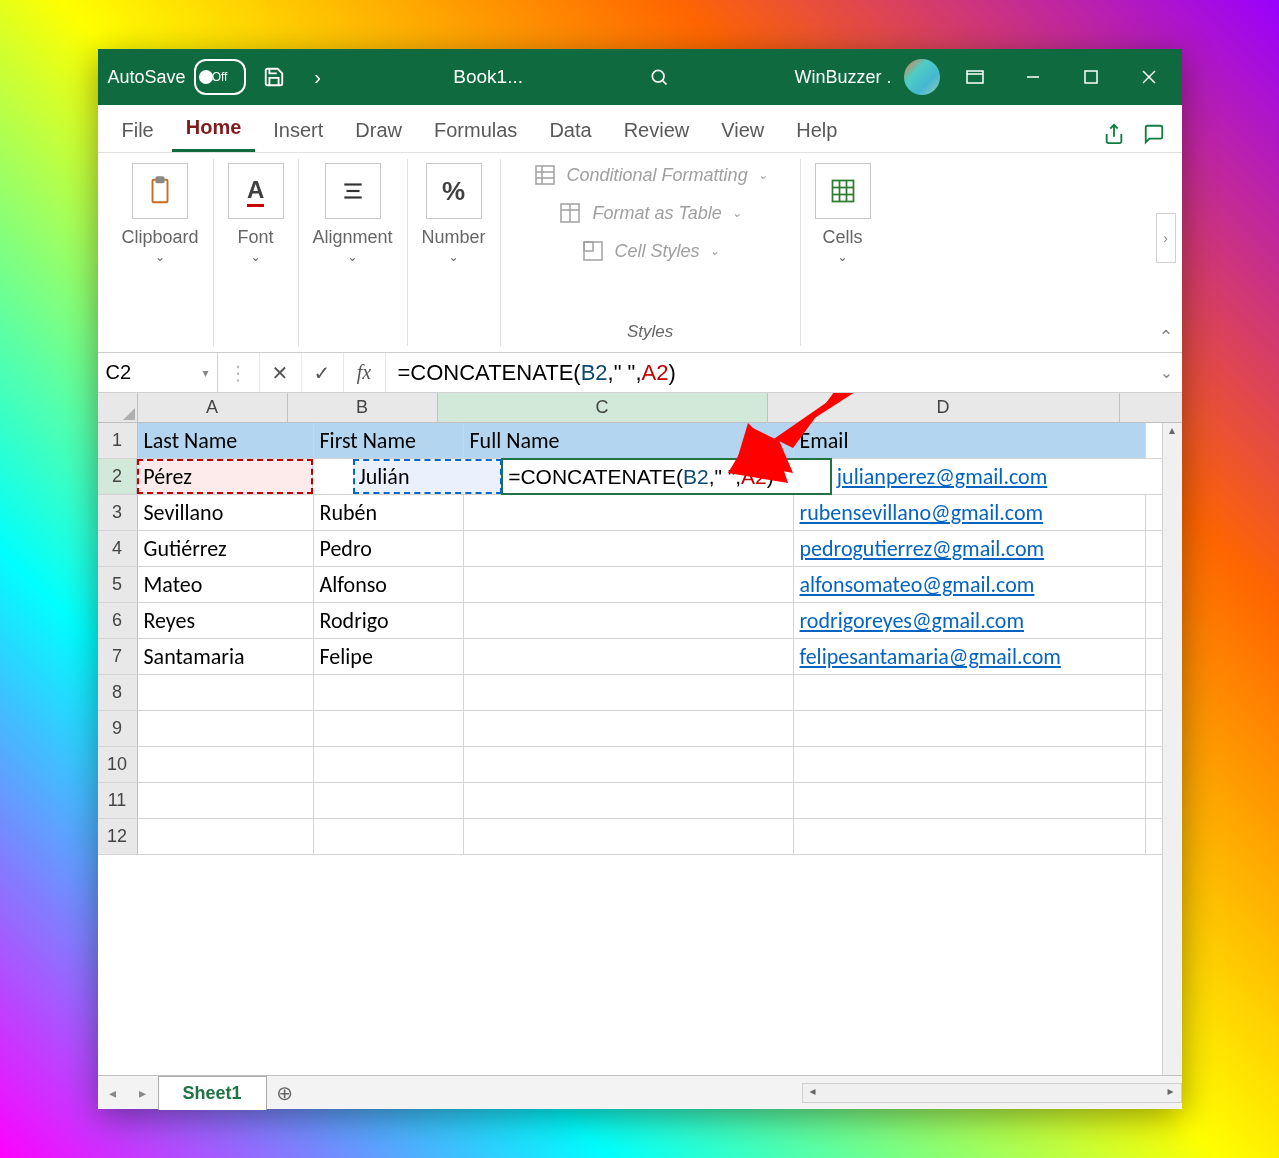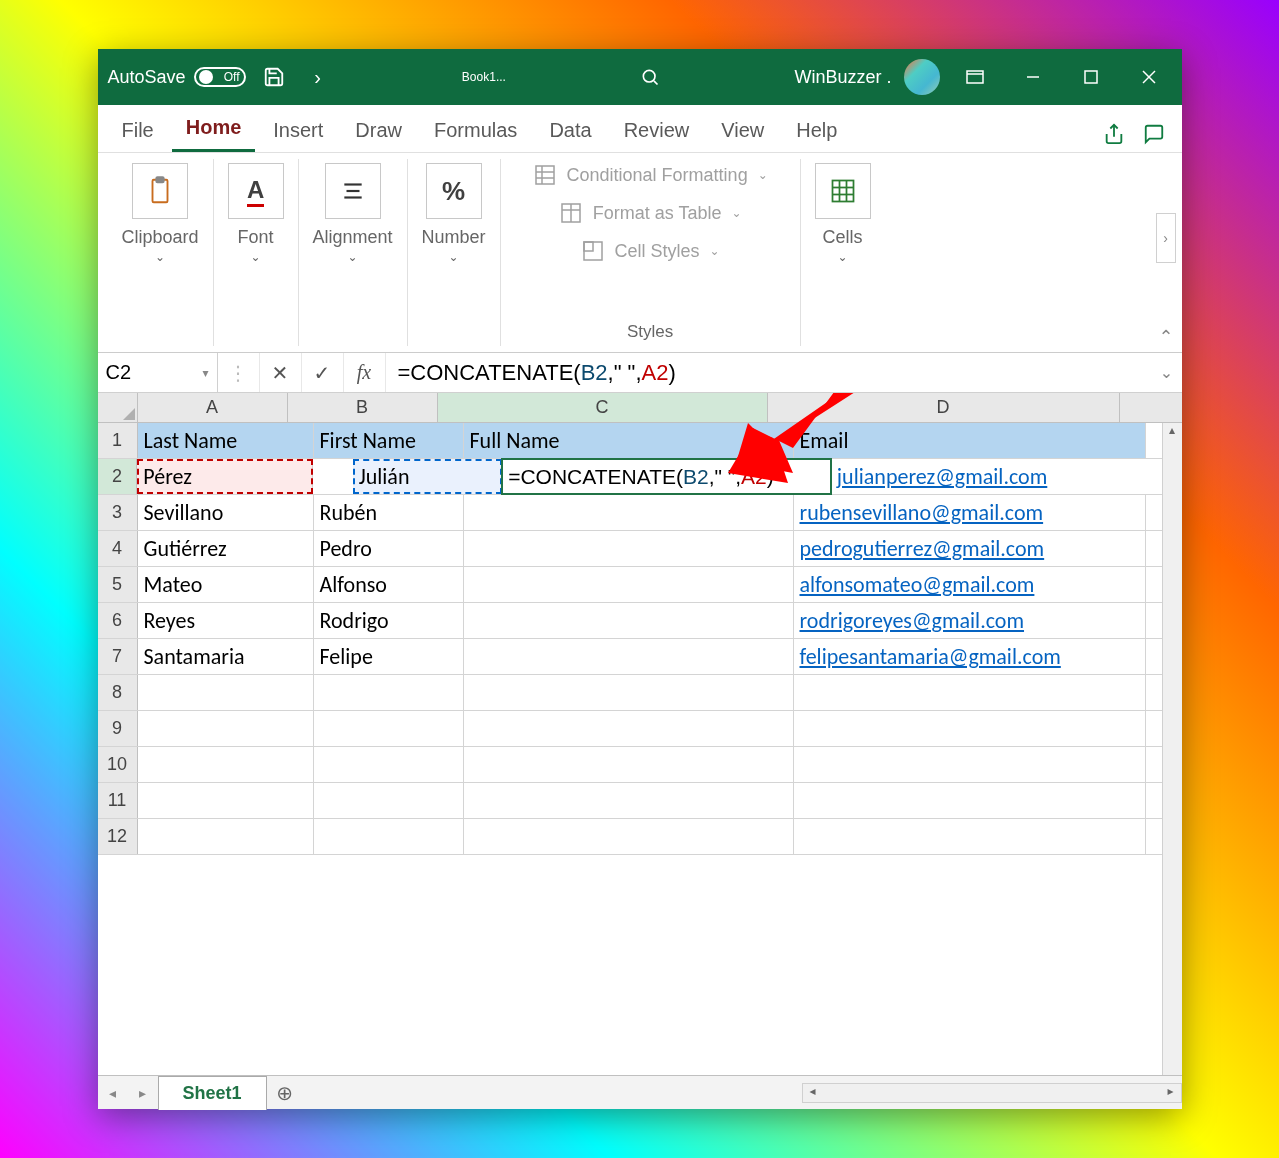--- a/index.html
+++ b/index.html
@@ -2,44 +2,44 @@
 <html><head>
 <meta charset="utf-8">
 <style>
 * { box-sizing: border-box; margin: 0; padding: 0; font-family: 'Segoe UI', Tahoma, sans-serif; }
 body { width: 1279px; height: 1158px; background: linear-gradient(45deg, #ff00ff, #00ffff, #ffff00, #ff6600, #9900ff); display: flex; align-items: center; justify-content: center; overflow: hidden; }
 .window { width: 1084px; height: 1060px; background: #fff; box-shadow: 0 8px 32px rgba(0,0,0,0.4); display: flex; flex-direction: column; position: relative; }
 
 
 .titlebar { height: 56px; background: #0f6b3f; color: #fff; display: flex; align-items: center; padding: 0 10px; gap: 12px; }
 .autosave { display: flex; align-items: center; gap: 8px; font-size: 18px; }
-.toggle { width: 52px; height: 20px; border: 2px solid #fff; border-radius: 12px; display: flex; align-items: center; padding: 0 4px; font-size: 12px; justify-content: flex-end; position: relative; }
+.toggle { width: 52px; height: 36px; border: 2px solid #fff; border-radius: 12px; display: flex; align-items: center; padding: 0 4px; font-size: 12px; justify-content: center; position: relative; }
 .toggle::before { content: ""; width: 14px; height: 14px; background: #fff; border-radius: 50%; position: absolute; left: 3px; }
 .tb-icon { width: 32px; height: 32px; display: flex; align-items: center; justify-content: center; font-size: 20px; }
 .tb-spacer { flex: 1; }
-.doc-title { font-size: 12px; }
+.doc-title { font-size: 19px; }
 .user-badge { width: 36px; height: 36px; border-radius: 50%; background: linear-gradient(135deg, #ff6b35, #4ecdc4, #45b7d1, #96ceb4); }
 .win-btn { width: 46px; height: 32px; display: flex; align-items: center; justify-content: center; }
 .win-btn svg { stroke: #fff; stroke-width: 1.5; fill: none; }
 
 
 .ribbon-tabs { height: 48px; background: #fff; display: flex; align-items: flex-end; padding: 0 10px; gap: 4px; border-bottom: 1px solid #e0e0e0; color: #595959; }
 .rtab { padding: 10px 14px; font-size: 20px; cursor: pointer; }
 .rtab.active { color: #7f1d1d; border-bottom: 3px solid #0f6b3f; font-weight: 600; }
 .rtab-right { margin-left: auto; display: flex; gap: 4px; }
 .rtab-ico { width: 36px; height: 36px; display: flex; align-items: center; justify-content: center; font-size: 20px; color: #107c41; }
 
 
 .ribbon { height: 200px; background: #fff; border-bottom: 1px solid #ccc; display: flex; padding: 6px 10px; gap: 0; position: relative; }
 .rgroup { display: flex; flex-direction: column; align-items: center; justify-content: flex-start; border-right: 1px solid #e0e0e0; padding: 4px 14px; }
 .rgroup:last-of-type { border-right: none; }
 .rbtn { width: 56px; height: 56px; border: 1px solid #c8c8c8; background: #fff; display: flex; align-items: center; justify-content: center; font-size: 26px; color: #404040; }
 .rlabel { margin-top: 8px; font-size: 18px; color: #666; text-align: center; }
 .rdrop { font-size: 12px; color: #666; margin-top: 2px; }
-.styles-group { display: flex; flex-direction: column; gap: 14px; justify-content: center; padding: 4px 20px; min-width: 300px; }
+.styles-group { display: flex; flex-direction: column; gap: 14px; justify-content: center; padding: 4px 20px; min-width: 300px; font-style: italic; }
 .sitem { display: flex; align-items: center; gap: 10px; color: #a0a0a0; font-size: 18px; }
 .sitem svg { stroke: #a0a0a0; fill: none; }
 .slabel { text-align: center; color: #666; font-size: 17px; margin-top: auto; }
 .ribbon-collapse { position: absolute; right: 8px; bottom: 4px; font-size: 18px; color: #888; }
 .ribbon-scroll { position: absolute; right: 6px; top: 60px; width: 20px; height: 50px; border: 1px solid #d0d0d0; display: flex; align-items: center; justify-content: center; font-size: 14px; color: #888; }
 
 
 .formula-bar { height: 40px; border-bottom: 1px solid #d0d0d0; display: flex; align-items: stretch; }
 .name-box { width: 120px; border-right: 1px solid #d0d0d0; display: flex; align-items: center; padding: 0 8px; font-size: 20px; position: relative; }
 .name-box::after { content: "▾"; position: absolute; right: 8px; color: #888; font-size: 12px; }

